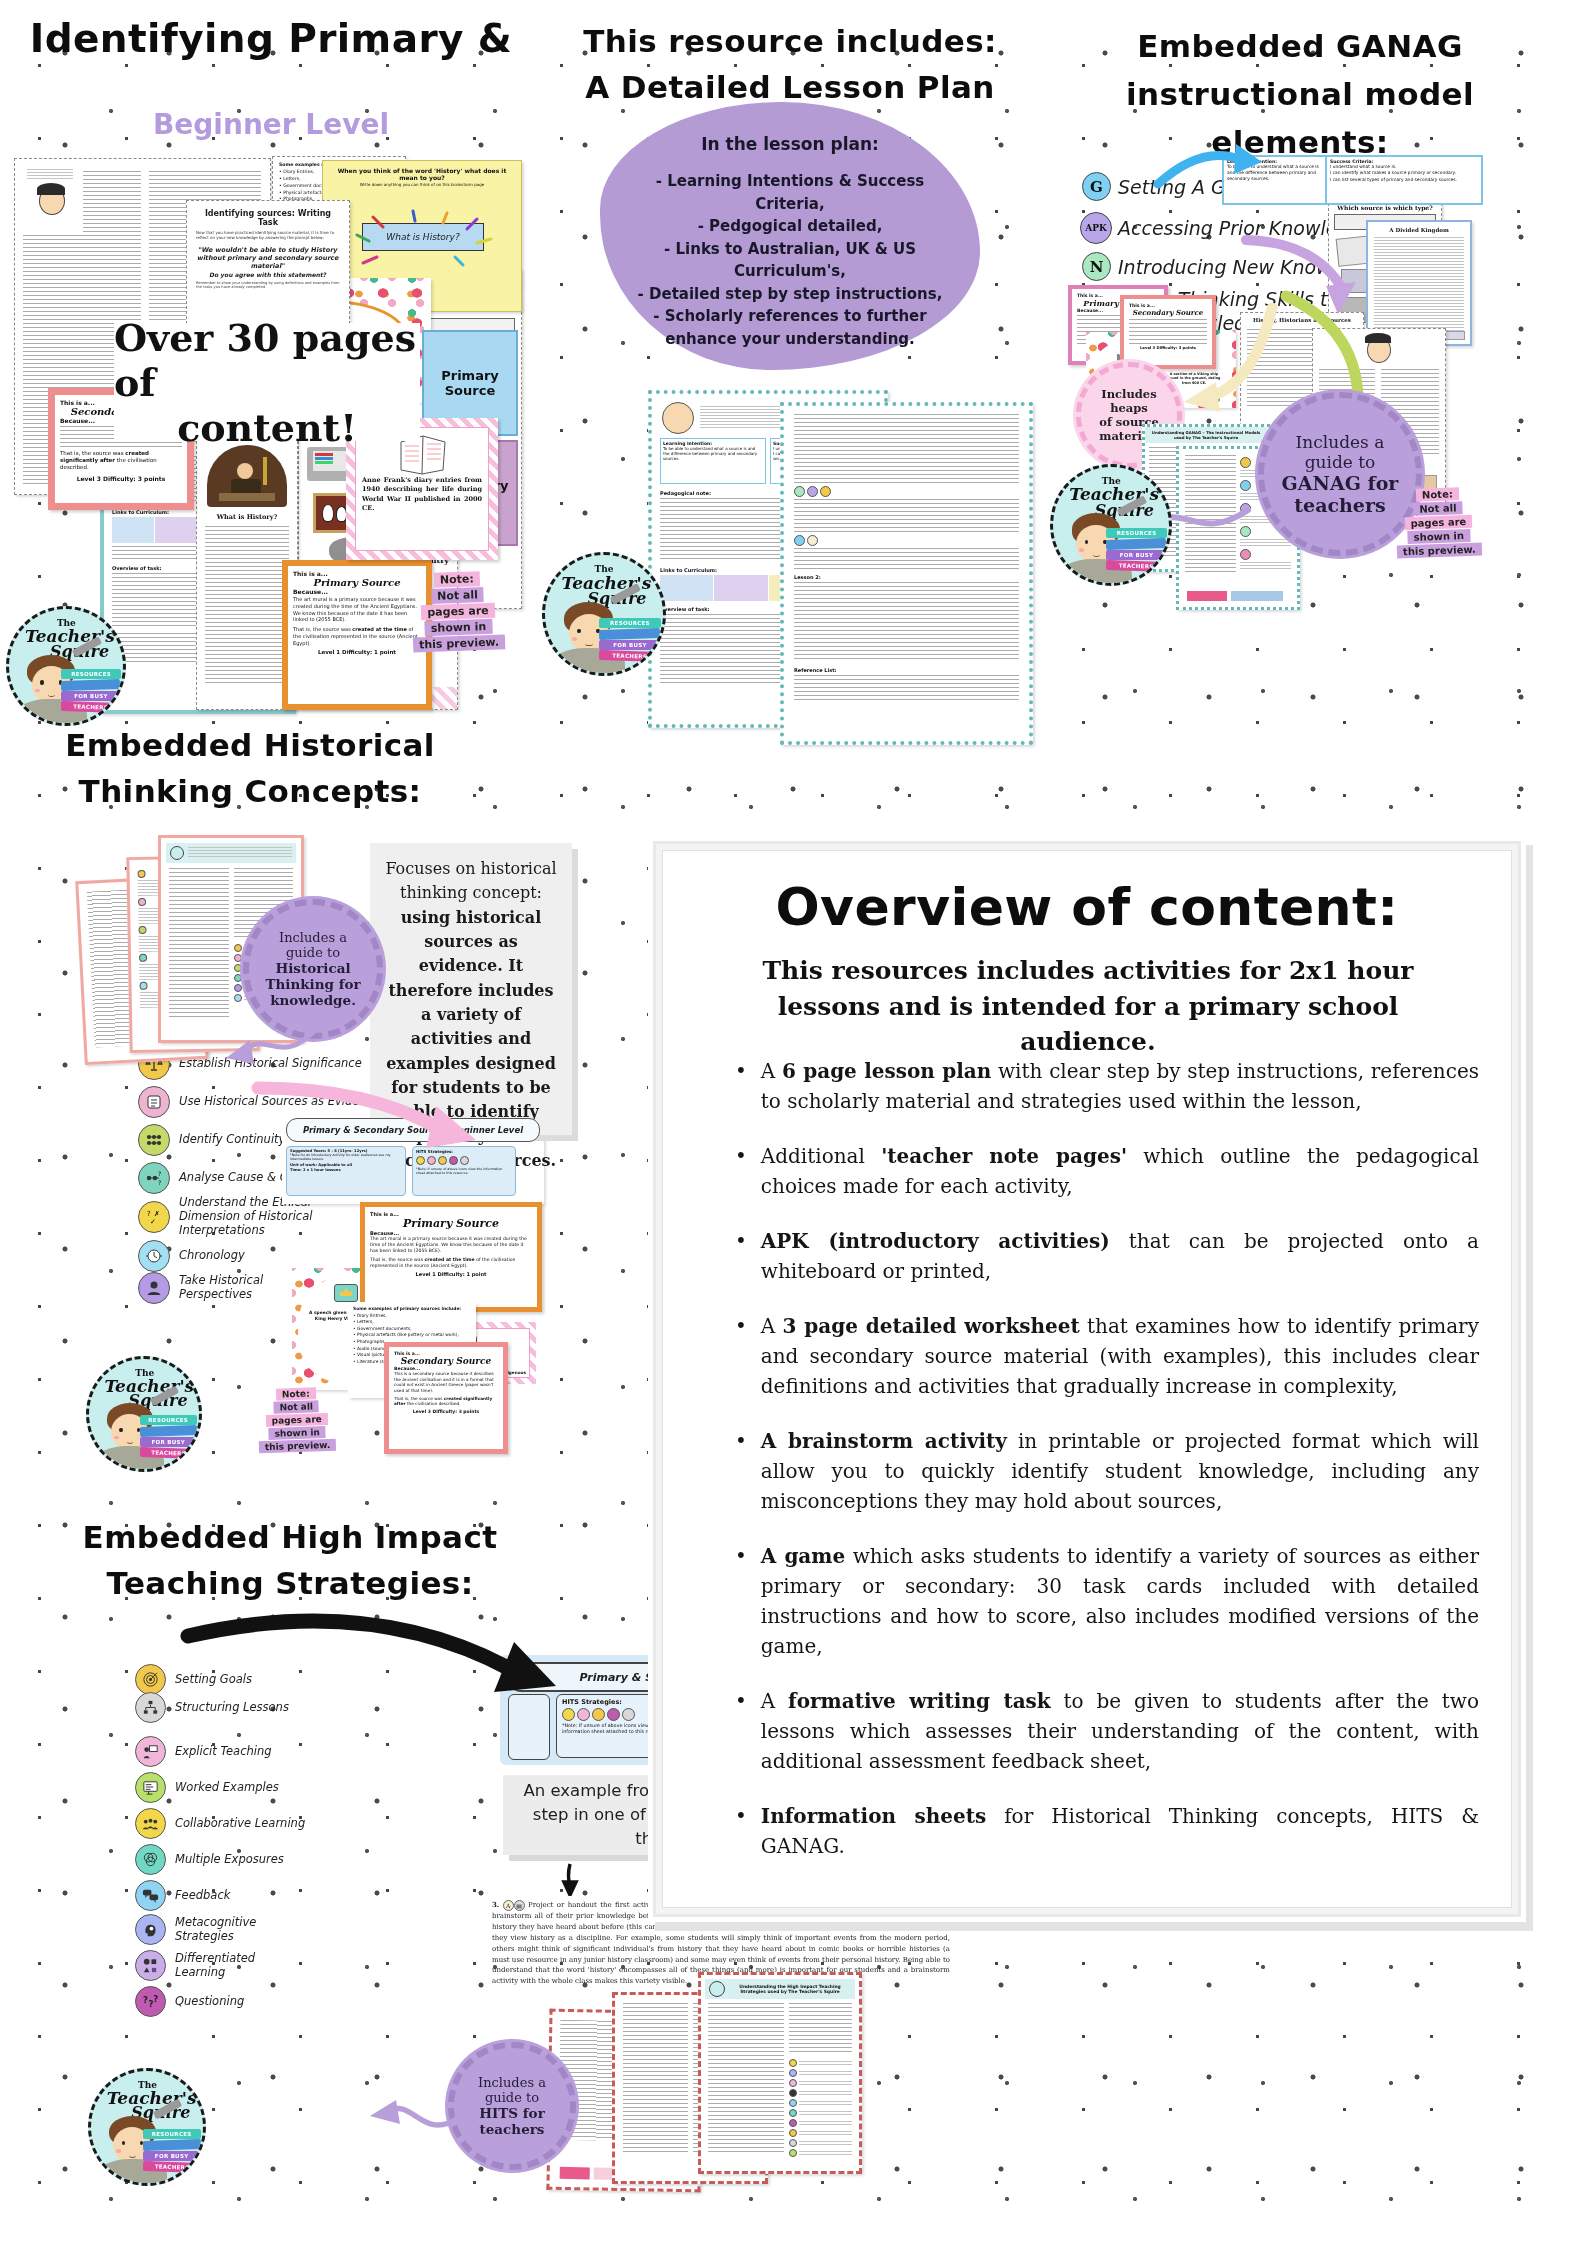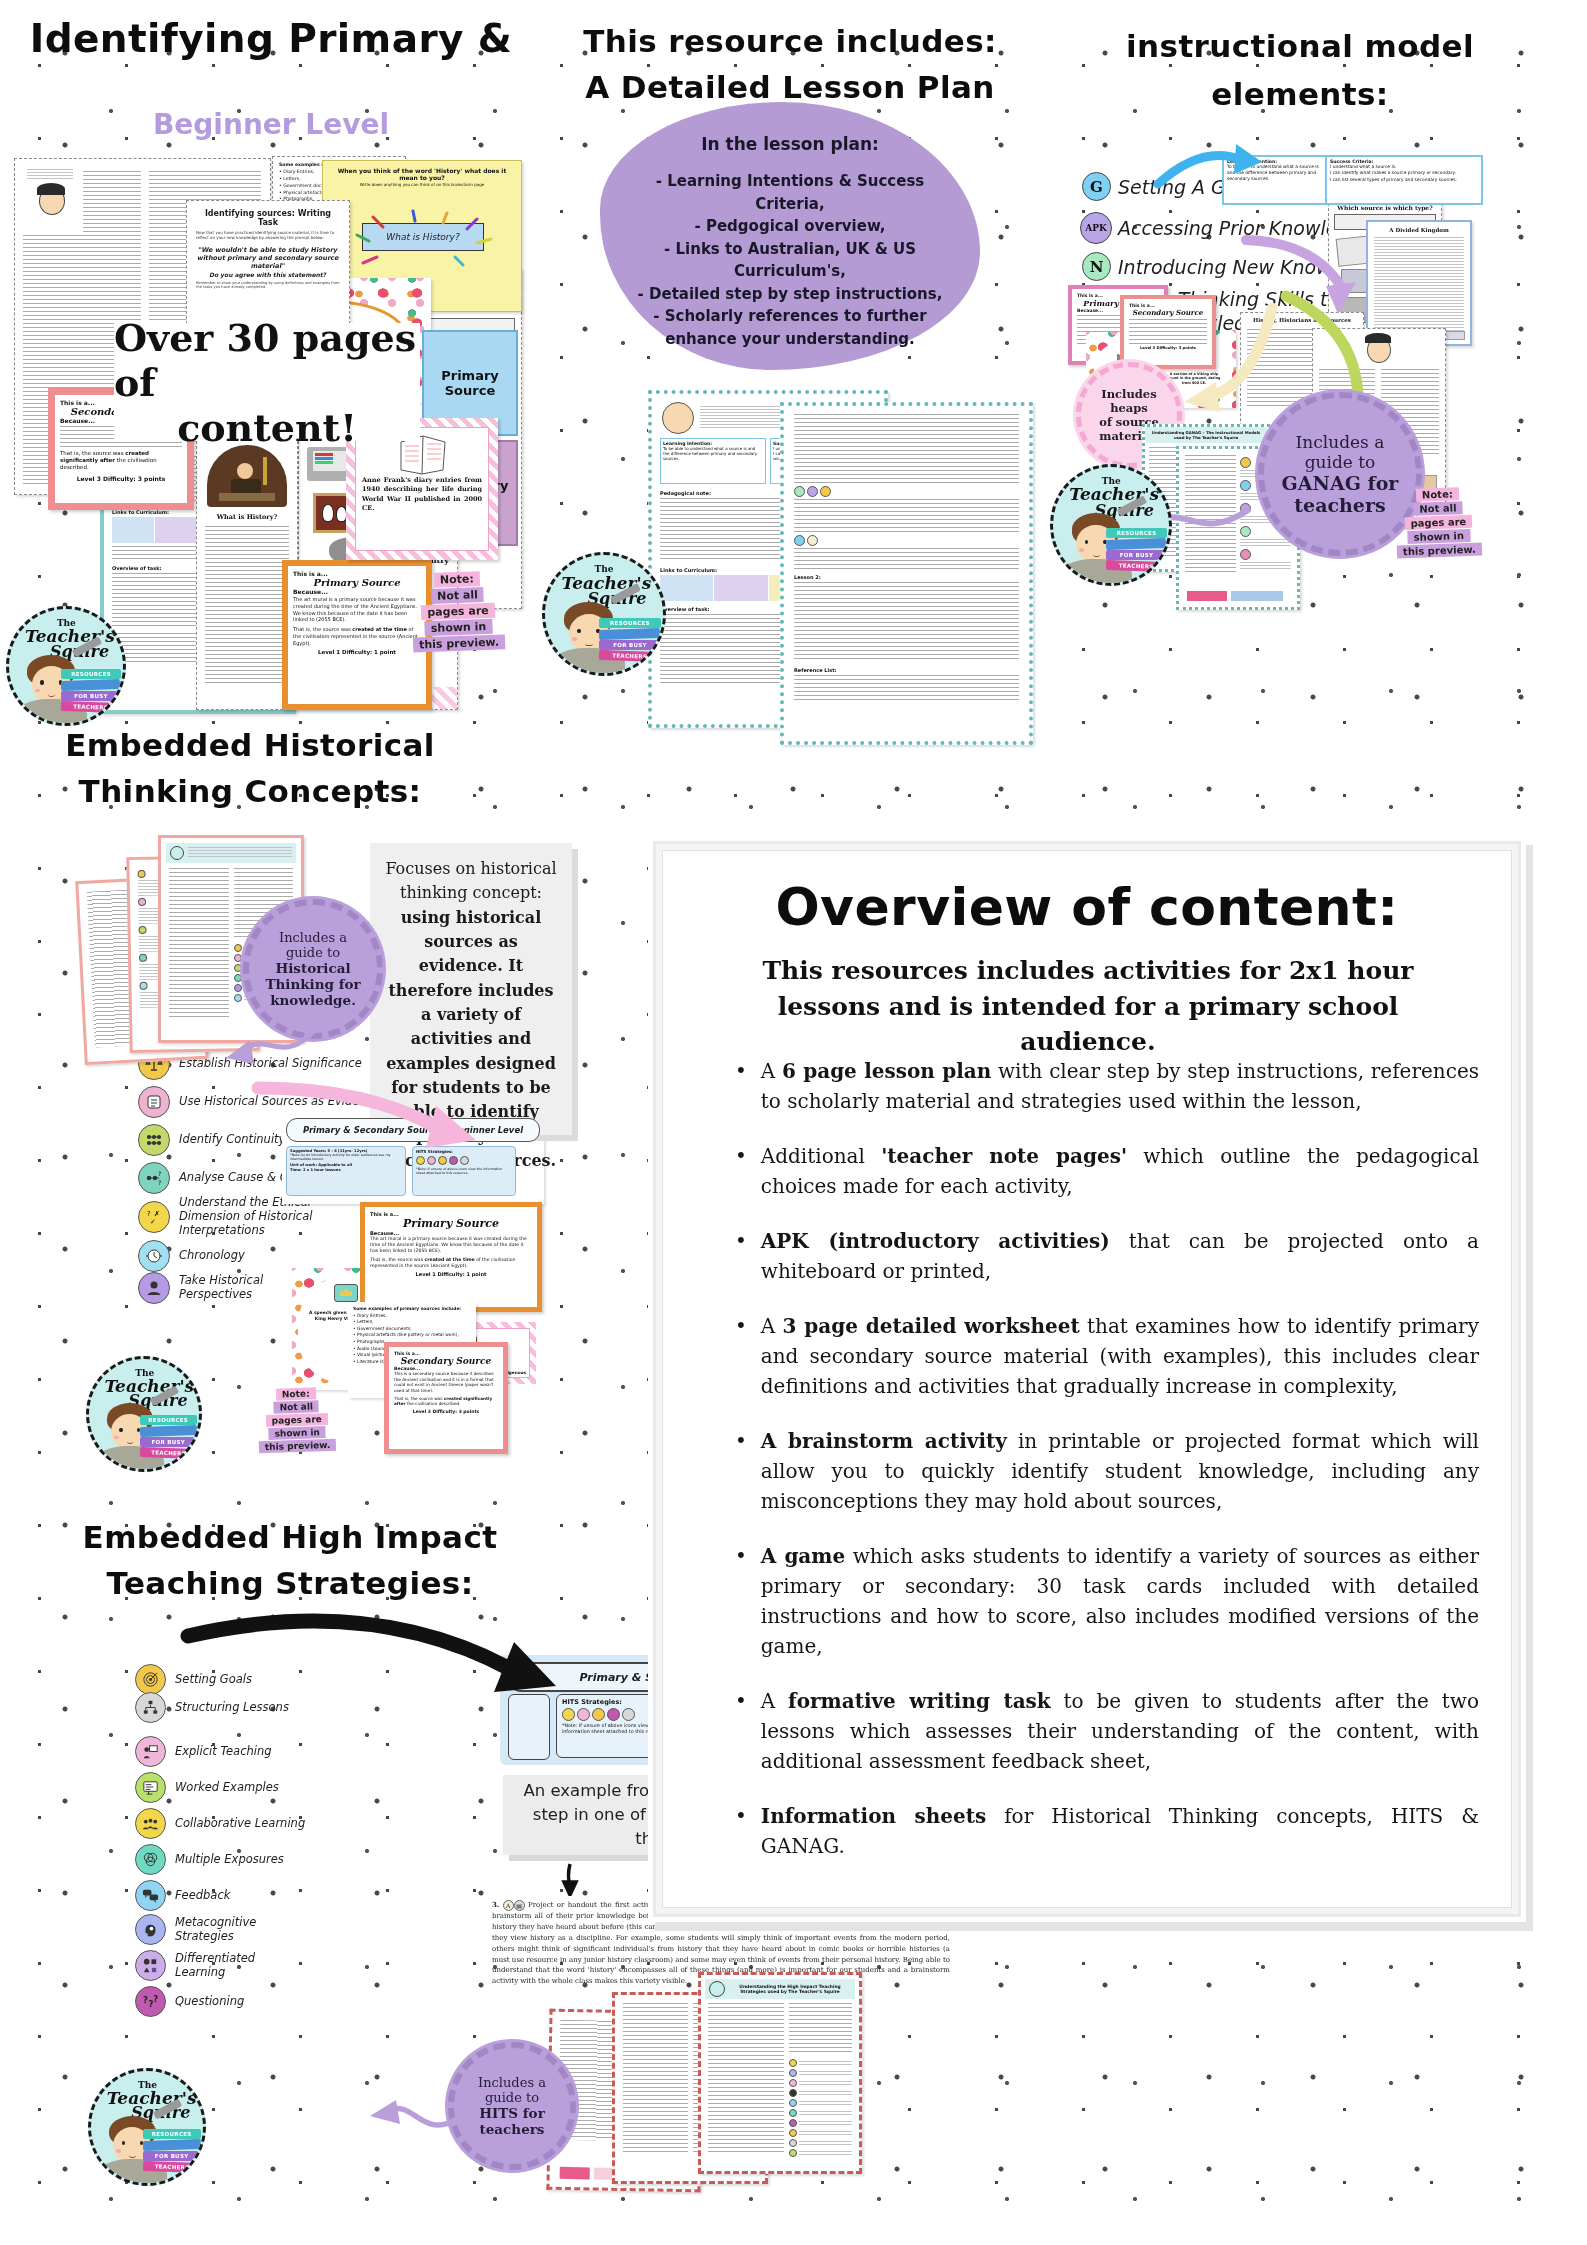--- a/index.html
+++ b/index.html
@@ -282,21 +282,21 @@
   <div class="abs h-cartoon" style="left:560px;top:18px;width:460px;font-size:31px;line-height:46px;">
     <div>This resource includes:</div>
     <div>A Detailed Lesson Plan</div>
   </div>
 
   <div class="abs" style="left:600px;top:102px;width:380px;height:268px;background:#b49bd4;border-radius:48% 52% 55% 45% / 40% 56% 44% 58%;z-index:3;display:flex;flex-direction:column;align-items:center;padding-top:32px;box-sizing:border-box;">
     <div class="b" style="font-size:17px;color:#181828;">In the lesson plan:</div>
     <div style="height:16px;"></div>
     <div class="b" style="font-size:15px;color:#181828;text-align:center;line-height:1.5;width:320px;">
       <div>- Learning Intentions &amp; Success Criteria,</div>
-      <div>- Pedgogical overview,</div>
+      <div>- Pedgogical detailed,</div>
       <div>- Links to Australian, UK &amp; US Curriculum's,</div>
       <div>- Detailed step by step instructions,</div>
       <div>- Scholarly references to further enhance your understanding.</div>
     </div>
   </div>
 
   <div class="page" style="left:648px;top:390px;width:232px;height:330px;border:4px dotted #66b8b8;z-index:1;">
     <div style="padding:44px 8px 6px;">
       <div class="abs" style="left:10px;top:8px;width:30px;height:30px;background:#f8d8b0;border-radius:50%;border:1px solid #555;"></div>
       <div class="abs fl2" style="left:48px;top:12px;width:160px;height:22px;"></div>
@@ -362,20 +362,21 @@
     <div class="sq-body"></div>
     <div class="sq-books">
         <div class="sq-bk" style="background:#3ec9b8;">RESOURCES</div>
         <div class="sq-bk" style="background:#4a90d9;transform:rotate(-2deg);"></div>
         <div class="sq-bk" style="background:#9a6ad0;">FOR BUSY</div>
         <div class="sq-bk" style="background:#d94a9e;transform:rotate(2deg);">TEACHERS</div>
       </div>
   </div>
 
   <div class="abs h-cartoon" style="left:1050px;top:22px;width:500px;font-size:31px;line-height:48px;">
+    <div>Embedded GANAG</div>
     <div>instructional model</div>
     <div>elements:</div>
   </div>
 
   <div class="gc" style="left:1082px;top:172px;width:27px;height:27px;background:#7fd0f2;font-size:15px;">G</div>
   <div class="abs hand" style="left:1118px;top:176px;font-size:19px;">Setting A Goal</div>
   <div class="gc" style="left:1080px;top:212px;width:30px;height:30px;background:#b9a6e8;font-size:9px;">APK</div>
   <div class="abs hand" style="left:1118px;top:217px;font-size:19px;">Accessing Prior Knowledge</div>
   <div class="gc" style="left:1082px;top:252px;width:27px;height:27px;background:#a9e8c0;font-size:15px;">N</div>
   <div class="abs hand" style="left:1118px;top:256px;font-size:19px;">Introducing New Knowledge</div>

